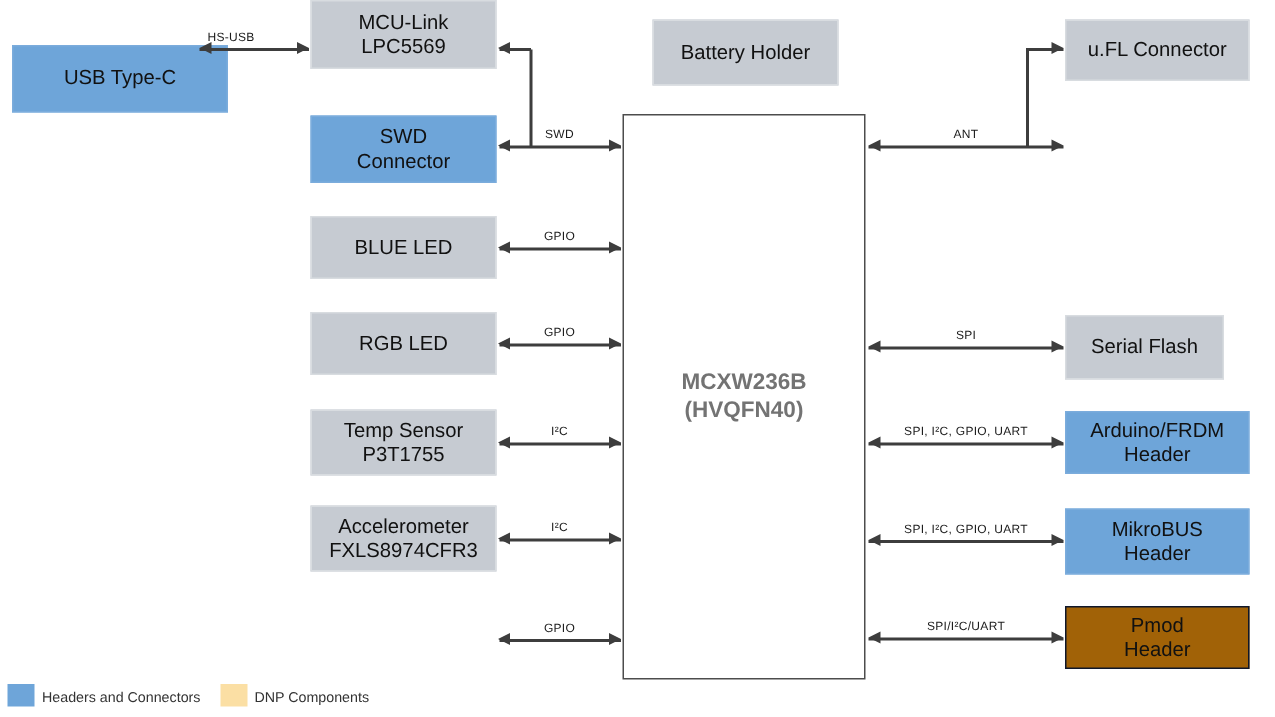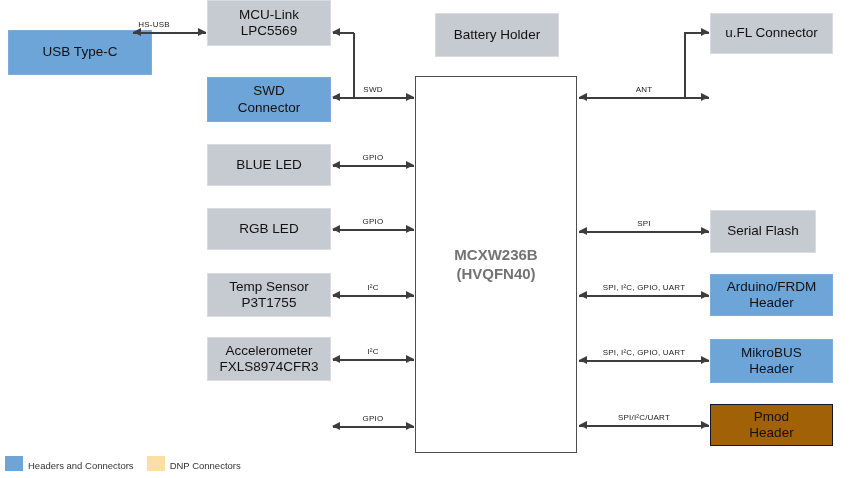--- a/index.html
+++ b/index.html
@@ -135,17 +135,17 @@
   <div class="arr arrR" style="left:701px;top:421px"></div>
   <span class="wlabel" style="left:644px;top:413px">SPI/I²C/UART</span>
 
   <div class="legend">
     <div class="legend-item">
       <span class="swatch sw-blue"></span>
       <span class="legend-label">Headers and Connectors</span>
     </div>
     <div class="legend-item">
       <span class="swatch sw-orange"></span>
-      <span class="legend-label">DNP Connectors</span>
+      <span class="legend-label">DNP Components</span>
     </div>
   </div>
 
 </div>
 
 </body></html>

